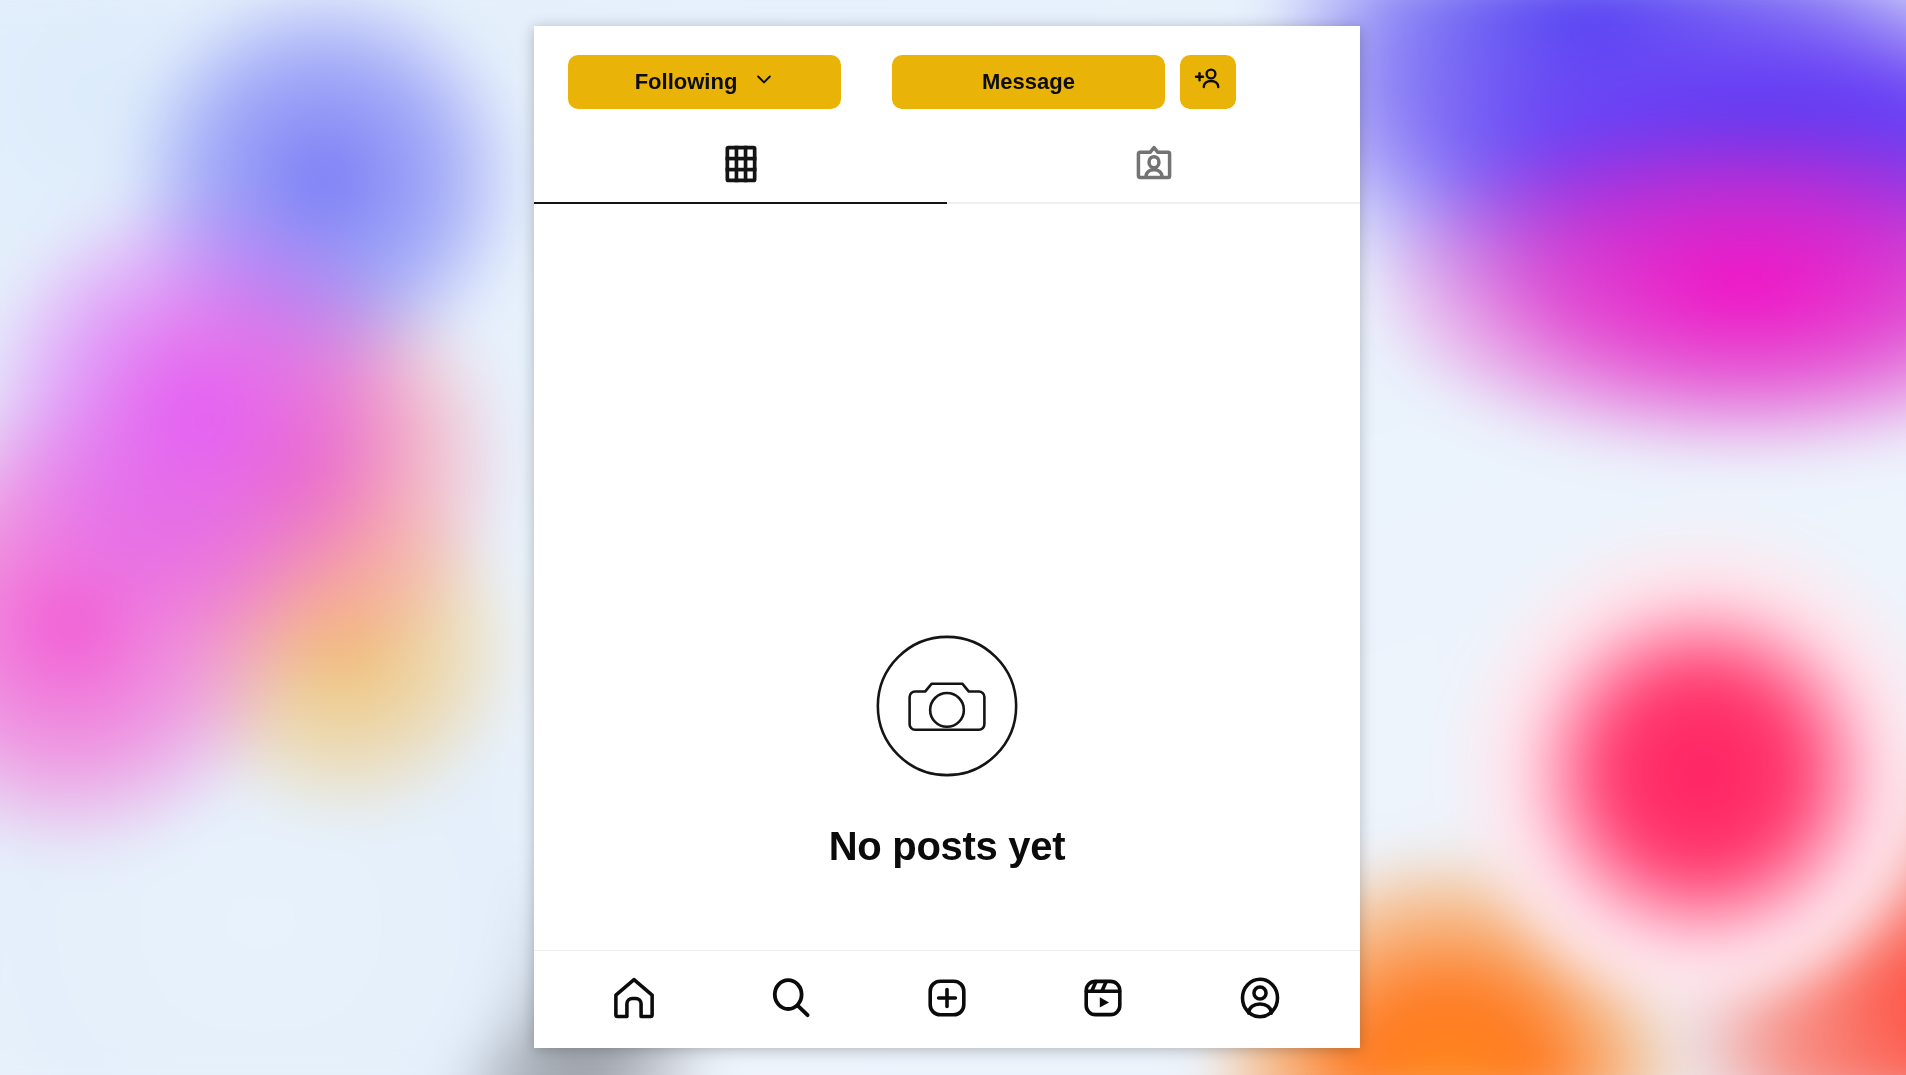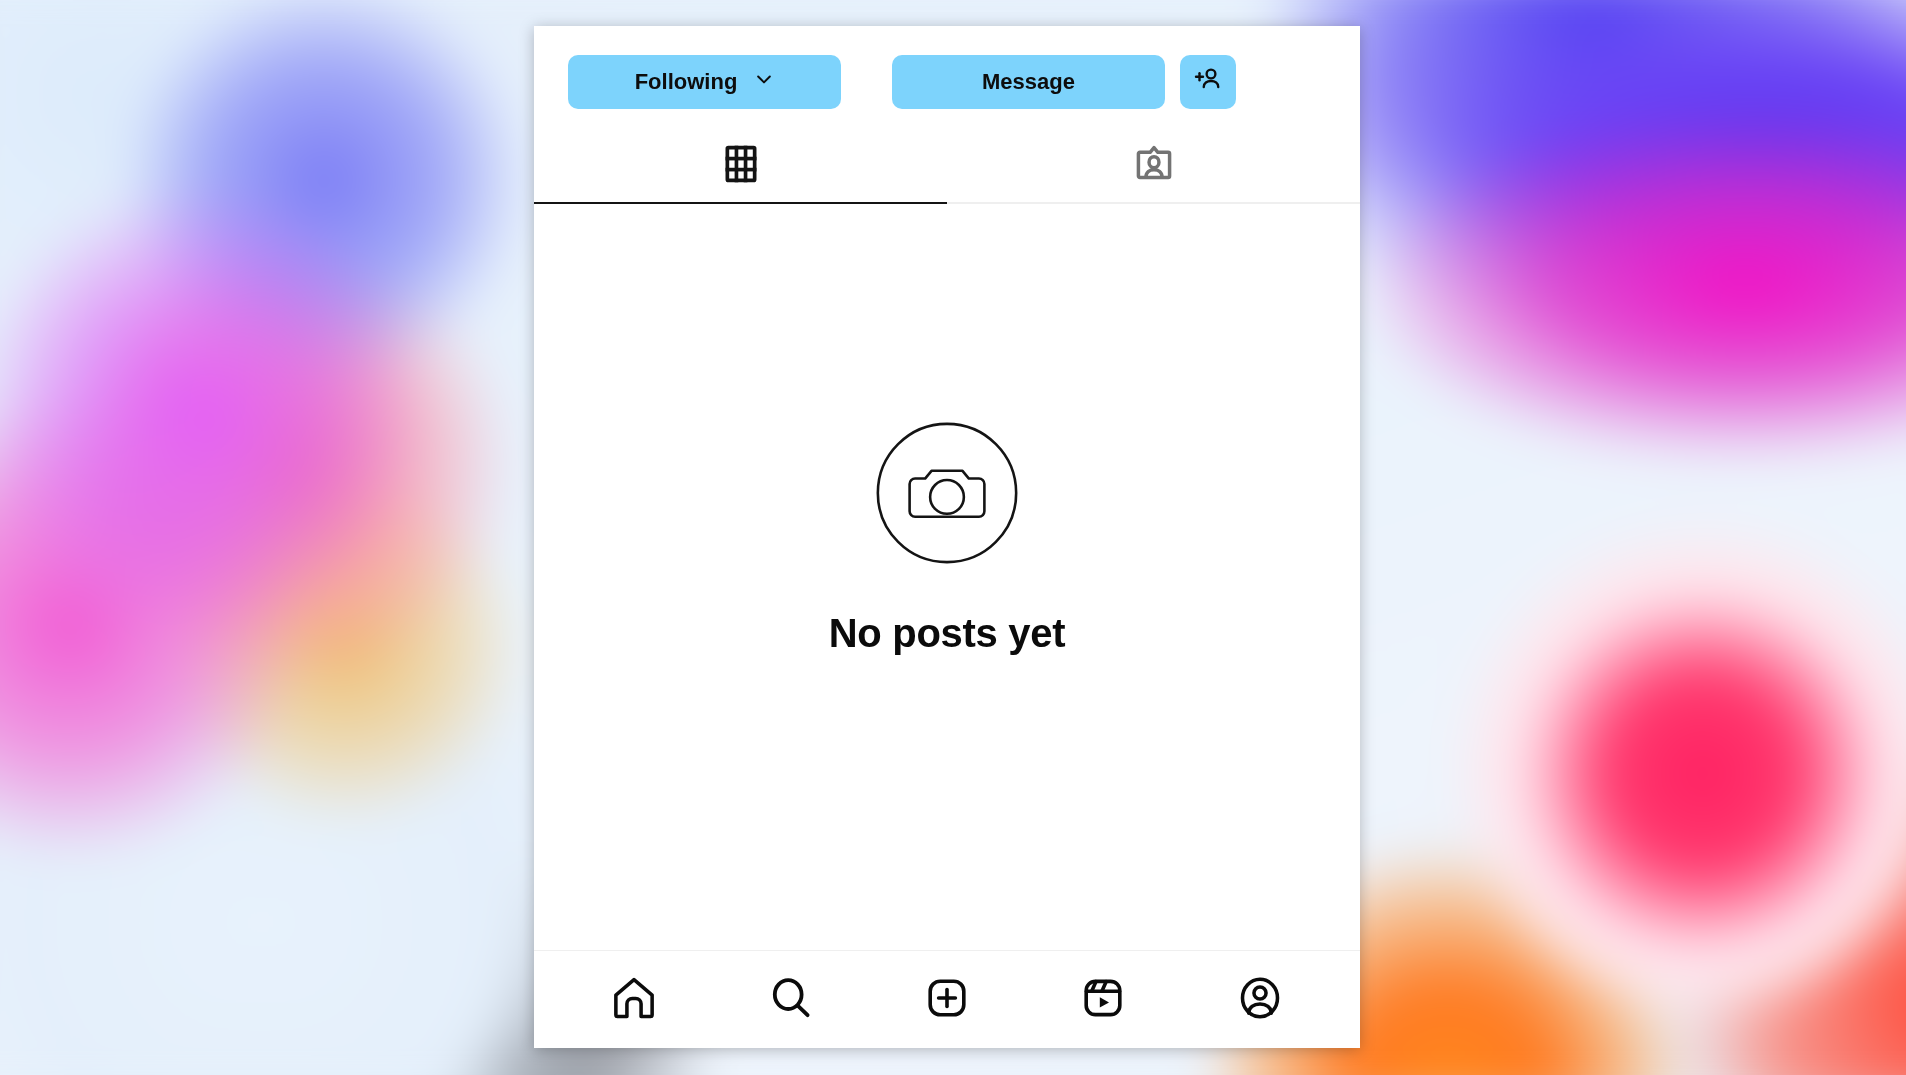--- a/index.html
+++ b/index.html
@@ -48,21 +48,21 @@
 
   
   .action-row{
     display:flex;
     align-items:center;
     gap:15px;
     padding:29px 34px 0 34px;
   }
   .pill-btn{
     height:54px;
-    background:#7dd3fc;
+    background:#eab308;
     border:none;
     border-radius:10px;
     font-family:"Liberation Sans", sans-serif;
     font-size:22px;
     font-weight:700;
     color:#0d0d0d;
     display:flex;
     align-items:center;
     justify-content:center;
     gap:17px;
@@ -92,21 +92,21 @@
     padding-bottom:4px;
   }
   .tab.active{ border-bottom:2.5px solid #141414; }
 
   
   .empty-state{
     height:665px;
     display:flex;
     flex-direction:column;
     align-items:center;
-    justify-content:center;
+    justify-content:flex-end;
     gap:38px;
   }
   .empty-title{
     font-size:40px;
     font-weight:700;
     color:#0b0b0b;
     letter-spacing:-0.3px;
   }
 
   

